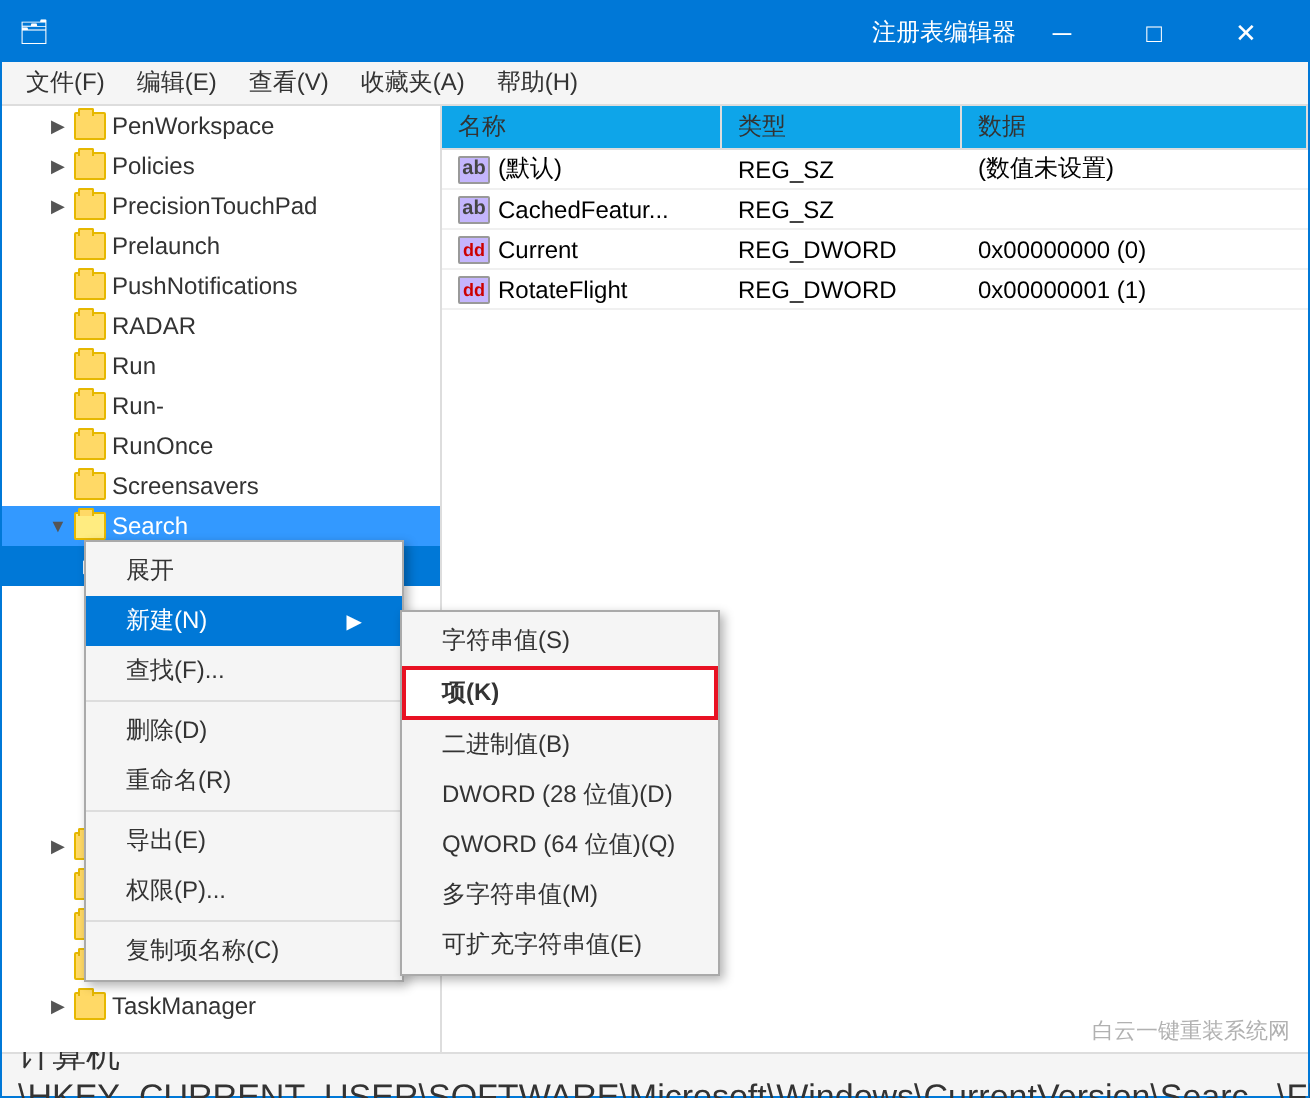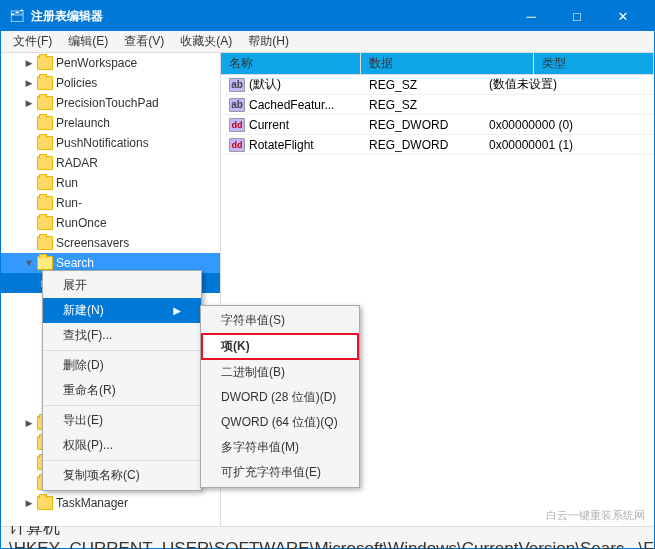--- a/index.html
+++ b/index.html
@@ -33,21 +33,22 @@
       width: 16px;
       height: 16px;
       margin-right: 6px;
       display: flex;
       align-items: center;
       justify-content: center;
     }
     .titlebar-title {
       flex: 1;
       font-size: 12px;
-      font-weight: bold;
+      font-weight: normal;
+      text-align: right;
     }
     .titlebar-buttons {
       display: flex;
       gap: 0;
     }
     .titlebar-btn {
       width: 46px;
       height: 30px;
       display: flex;
       align-items: center;
@@ -448,22 +449,22 @@
           <div class="folder-icon"></div>
           <span class="tree-label">TaskManager</span>
         </div>
 
       </div>
     </div>
 
     <div class="right-panel">
       <div class="table-header">
         <div class="col-header col-name">名称</div>
+        <div class="col-header col-type">类型</div>
         <div class="col-header col-data">数据</div>
-        <div class="col-header col-type">类型</div>
       </div>
       <div class="table-body">
 
         <div class="table-row">
           <div class="cell cell-name">
             <div class="reg-icon">ab</div>
             <span>(默认)</span>
           </div>
           <div class="cell cell-type">REG_SZ</div>
           <div class="cell cell-data">(数值未设置)</div>

